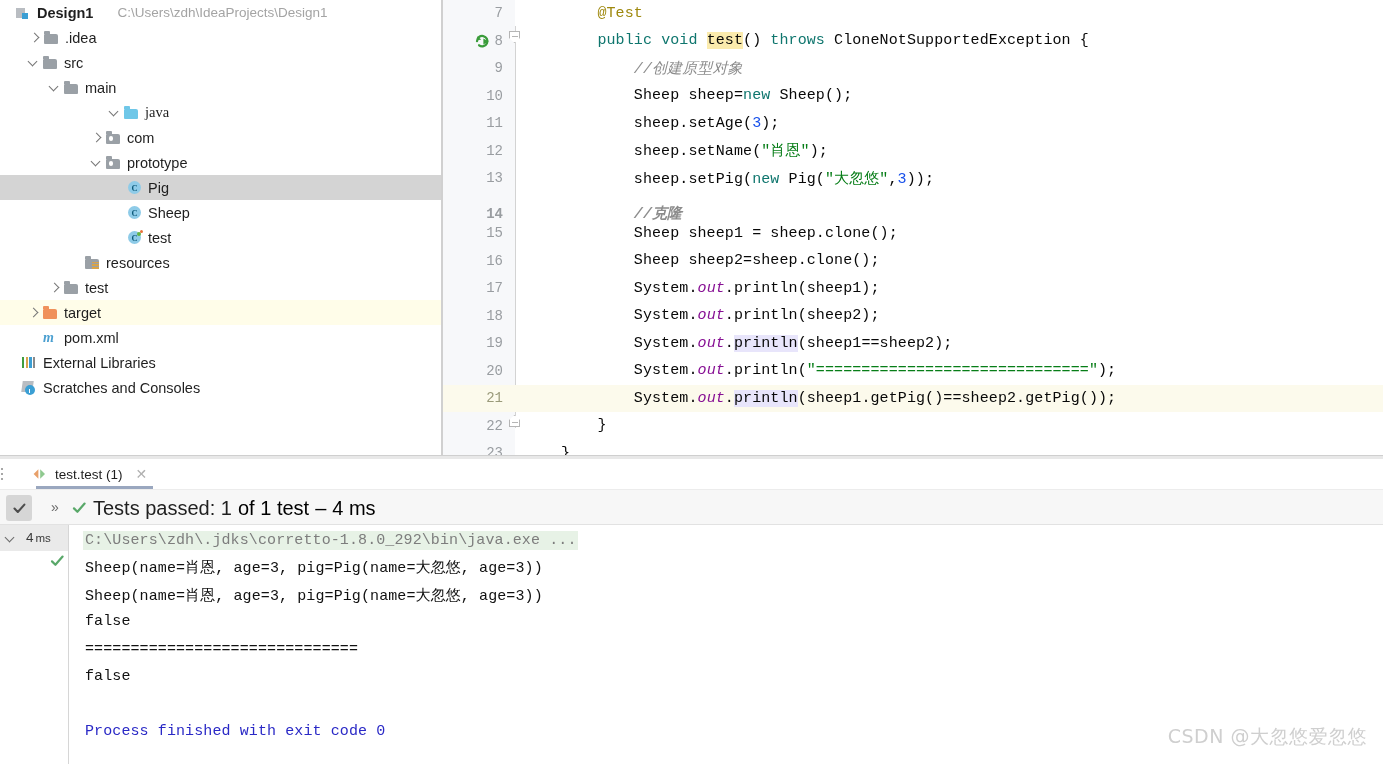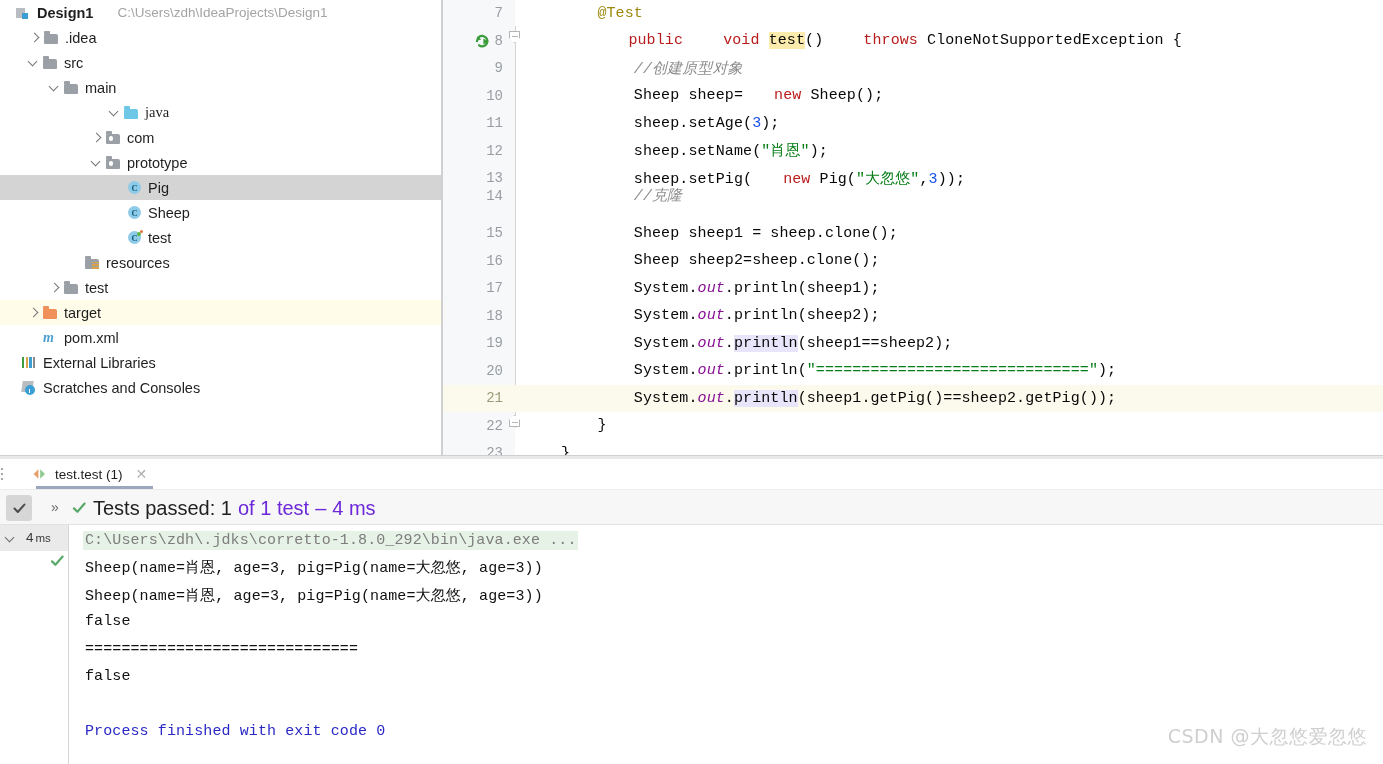--- a/index.html
+++ b/index.html
@@ -141,21 +141,21 @@
   .ln {
     position:absolute; left:0; width:60px; text-align:right;
     color:#999da1; font-family:"Liberation Mono", monospace; font-size:14px;
   }
   .ln.cur { color:#9a9a7a; }
   .code-text {
     position:absolute; left:118px; white-space:pre;
     font-family:"Liberation Mono", monospace; font-size:15px; color:#080808;
     letter-spacing: 0.1px;
   }
-  .kw { color:#b91c1c;margin-left:31px; }
+  .kw { color:#0f766e; }
   .anno { color:#9e880d; }
   .cmt { color:#8c8c8c; font-style:italic; }
   .str { color:#067d17; }
   .num { color:#1750eb; }
   .fld { color:#871094; font-style:italic; }
   .hl-ident { background:#fbebad; }
   .hl-usage { background:#e8e5fb; }
 
   
   .run-icon { position:absolute; left:31px; top:5px; width:17px; height:17px; }
@@ -214,21 +214,21 @@
   }
   #status-chevrons {
     position:absolute; left:51px; top:9px; font-size:14px; color:#6b6b6b;
     font-family:"Liberation Sans", sans-serif;
   }
   #status-text {
     position:absolute; left:72px; top:0; height:36px; display:flex; align-items:center;
     gap:6px; font-size:20px;
   }
   .st-strong { color:#1f1f1f; }
-  .st-muted { color:#6d28d9; }
+  .st-muted { color:#000000; }
 
   #tree-col {
     position:absolute; left:0; top:66px; width:68px; height:239px; background:#ffffff;
   }
   #tree-col-header {
     position:absolute; left:0; top:0; width:68px; height:26px;
     background:#eaeaea; display:flex; align-items:center;
   }
   #tc-twisty { position:absolute; left:6px; top:9px; width:9px; height:9px; }
   #tc-twisty::before {
@@ -432,21 +432,21 @@
           <span class="code-text">        sheep.setAge(<span class="num">3</span>);</span>
         </div>
         <div class="code-line" style="top: 137px;">
           <span class="ln">12</span>
           <span class="code-text">        sheep.setName(<span class="str">"肖恩"</span>);</span>
         </div>
         <div class="code-line" style="top: 164.5px;">
           <span class="ln">13</span>
           <span class="code-text">        sheep.setPig(<span class="kw">new</span> Pig(<span class="str">"大忽悠"</span>,<span class="num">3</span>));</span>
         </div>
-        <div class="code-line" style="top: 182px;">
+        <div class="code-line" style="top: 200px; font-weight: bold;">
           <span class="ln">14</span>
           <span class="code-text"><span class="cmt">        //克隆</span></span>
         </div>
         <div class="code-line" style="top: 219.5px;">
           <span class="ln">15</span>
           <span class="code-text">        Sheep sheep1 = sheep.clone();</span>
         </div>
         <div class="code-line" style="top: 247px;">
           <span class="ln">16</span>
           <span class="code-text">        Sheep sheep2=sheep.clone();</span>

